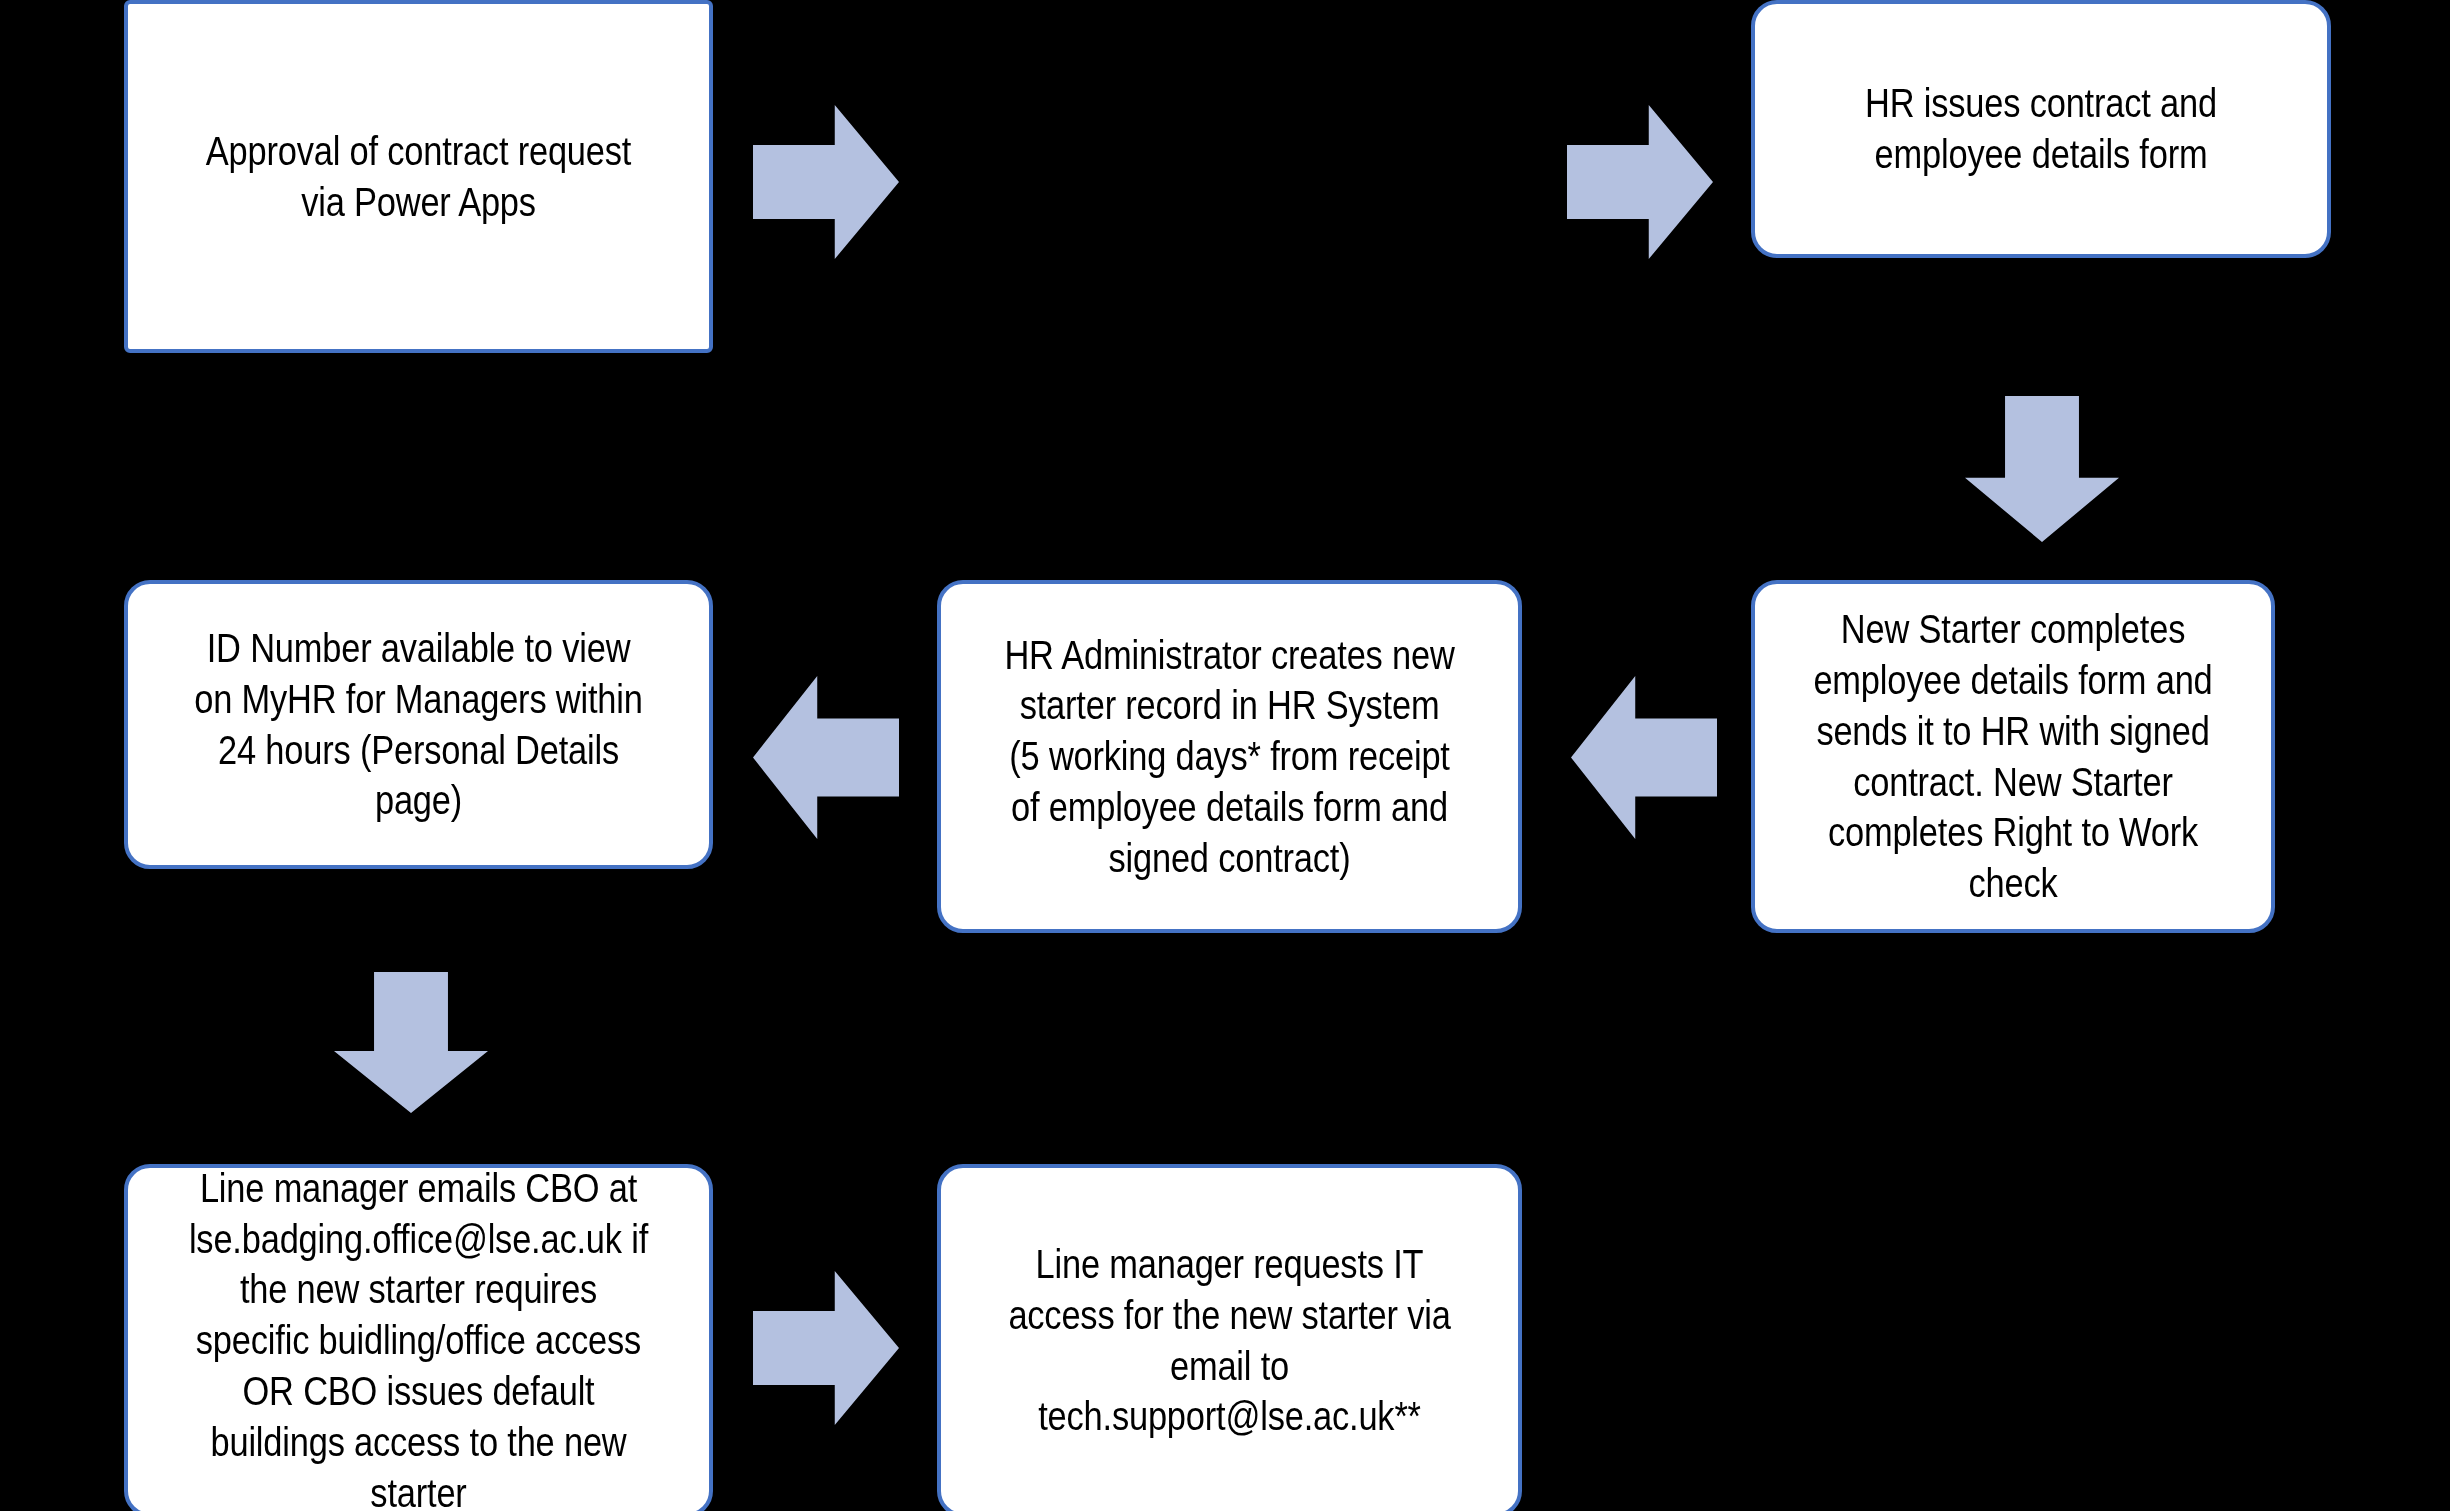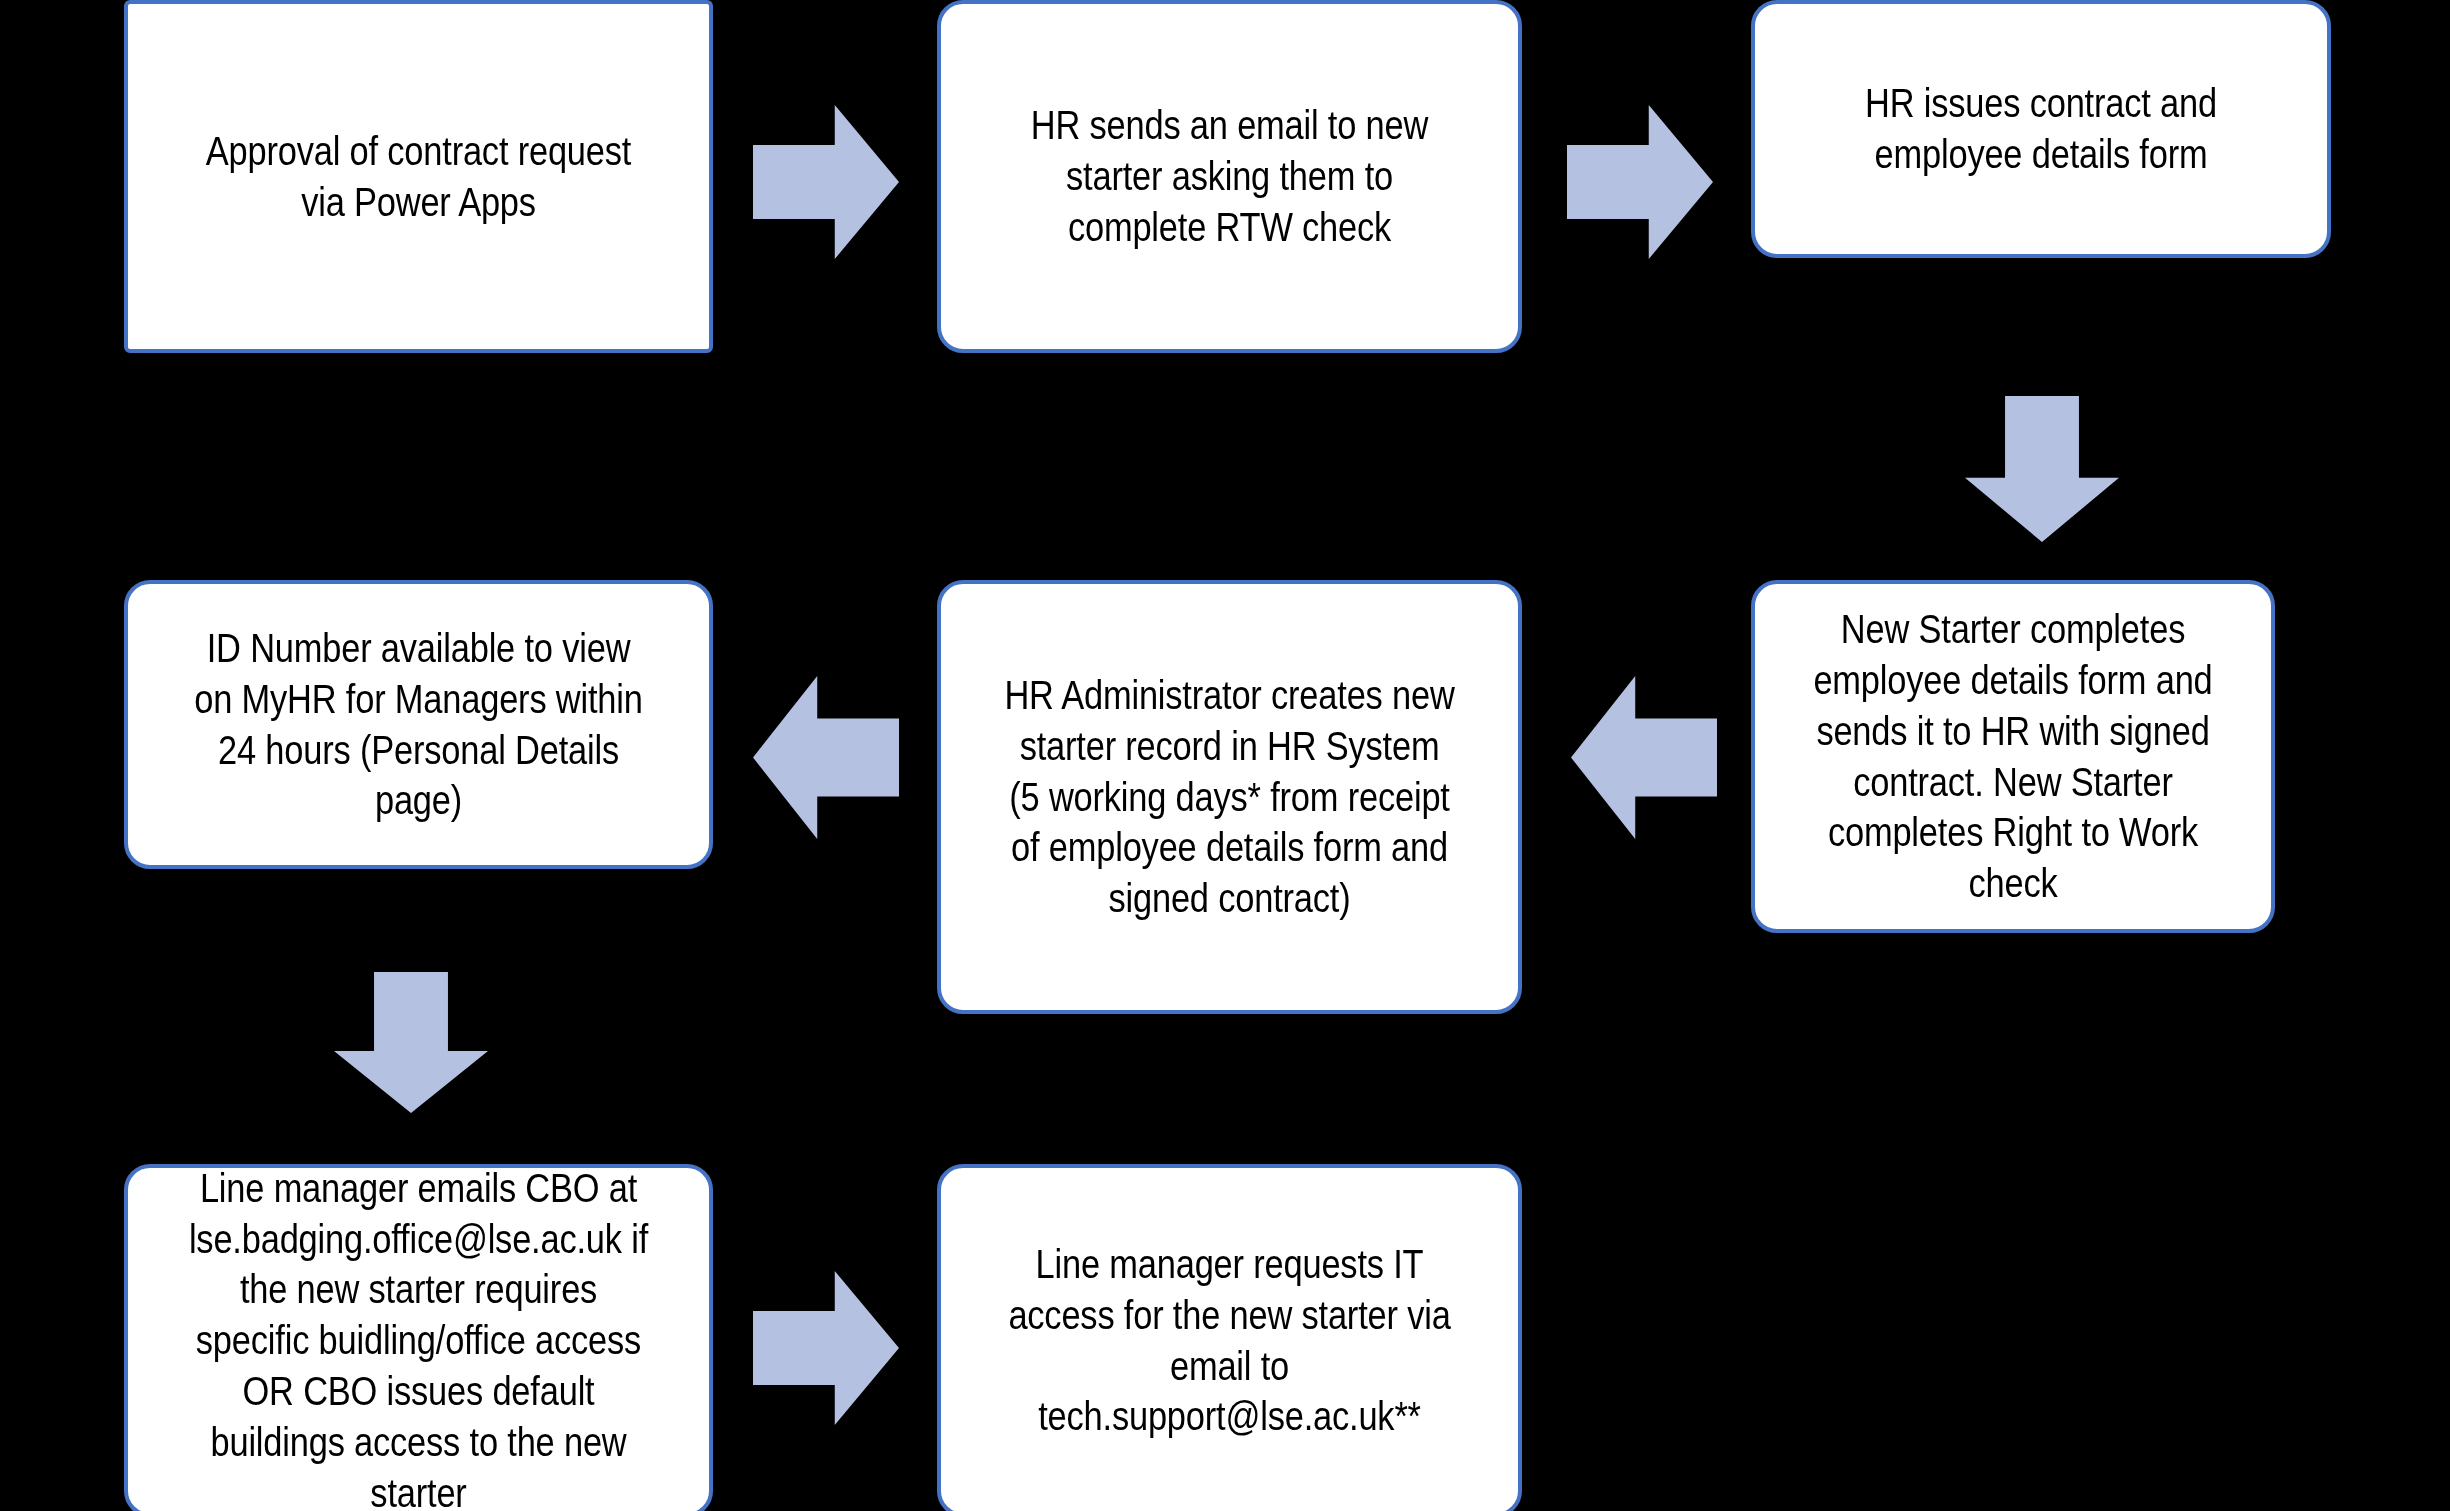--- a/index.html
+++ b/index.html
@@ -45,21 +45,21 @@
     transform-origin: center center;
     white-space: pre-line;
   }
 
   
   #node-approval      { left: 124px;  top: 0px;    width: 589px;  height: 353px; border-radius: 6px; }
   #node-hr-email      { left: 937px; top: 0px;    width: 585px;  height: 353px; }
   #node-hr-issues     { left: 1751px; top: 0px;    width: 580px;  height: 258px; }
 
   #node-id-number     { left: 124px;  top: 580px;  width: 589px;  height: 289px; }
-  #node-hr-admin      { left: 937px; top: 580px;  width: 585px;  height: 434px; }
+  #node-hr-admin      { left: 937px; top: 580px;  width: 585px;  height: 353px; }
   #node-new-starter   { left: 1751px; top: 580px;  width: 524px;  height: 353px; }
 
   #node-cbo           { left: 124px;  top: 1164px; width: 589px;  height: 353px; }
   #node-it-access     { left: 937px; top: 1164px; width: 585px;  height: 353px; }
 
   
   .arrow {
     position: absolute;
     background: #B4C1E0;
   }
@@ -85,23 +85,20 @@
 <body>
 
 <div id="canvas">
 
   <div class="node" id="node-approval">
     <div class="node-text">Approval of contract request via Power Apps</div>
   </div>
 
   <div class="arrow arrow-right" id="arrow-1-2"></div>
 
-  <div class="node" id="node-hr-email">
-    <div class="node-text">HR sends an email to new starter asking them to complete RTW check</div>
-  </div>
 
   <div class="arrow arrow-right" id="arrow-2-3"></div>
 
   <div class="node" id="node-hr-issues">
     <div class="node-text">HR issues contract and employee details form</div>
   </div>
 
   <div class="arrow arrow-down" id="arrow-3-4"></div>
 
   <div class="node" id="node-new-starter">

